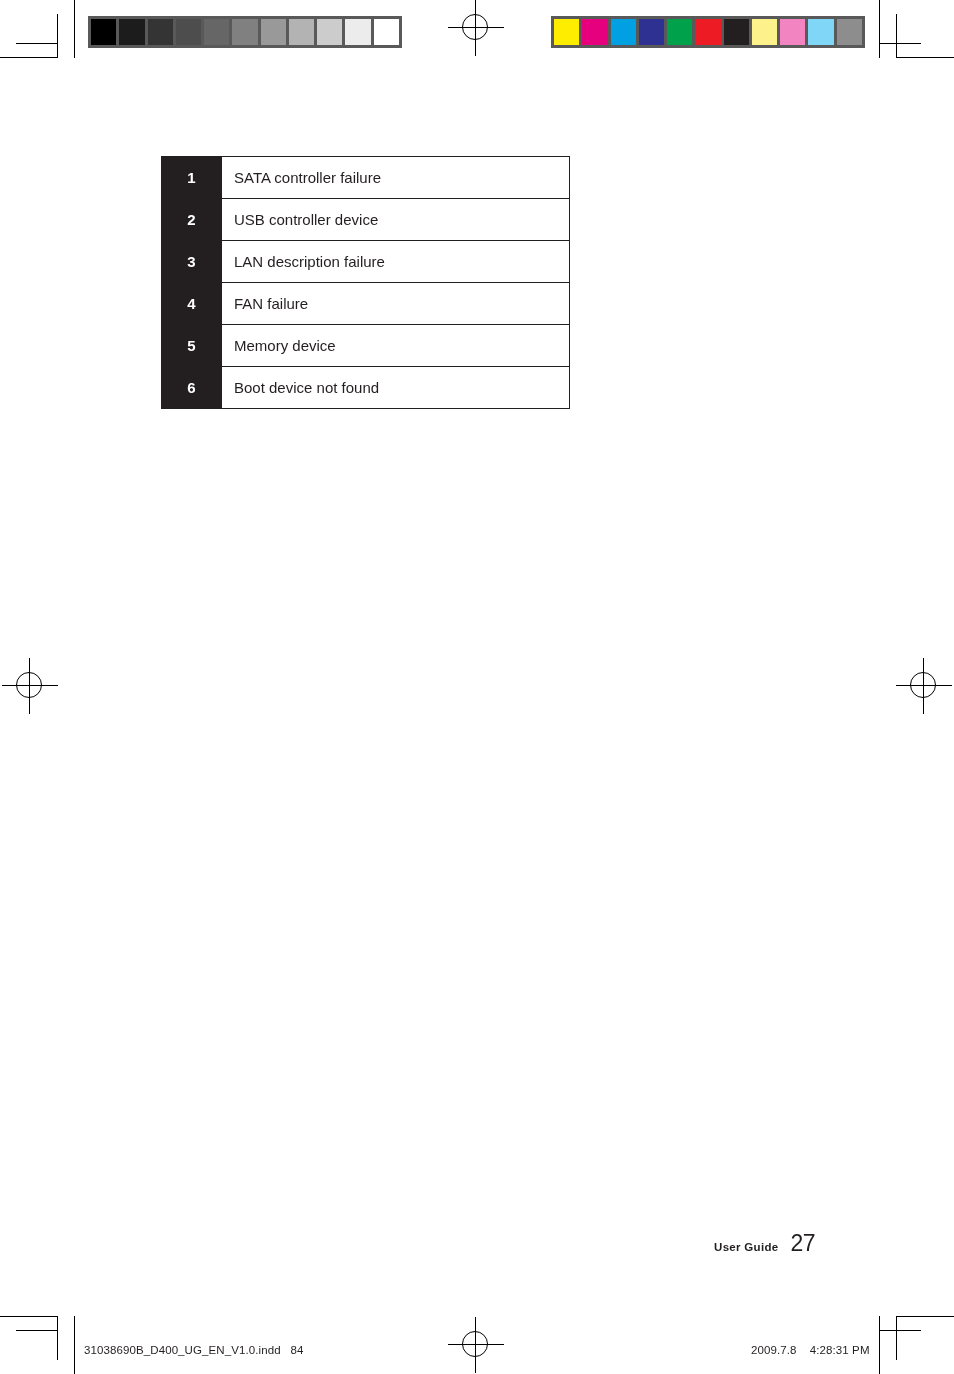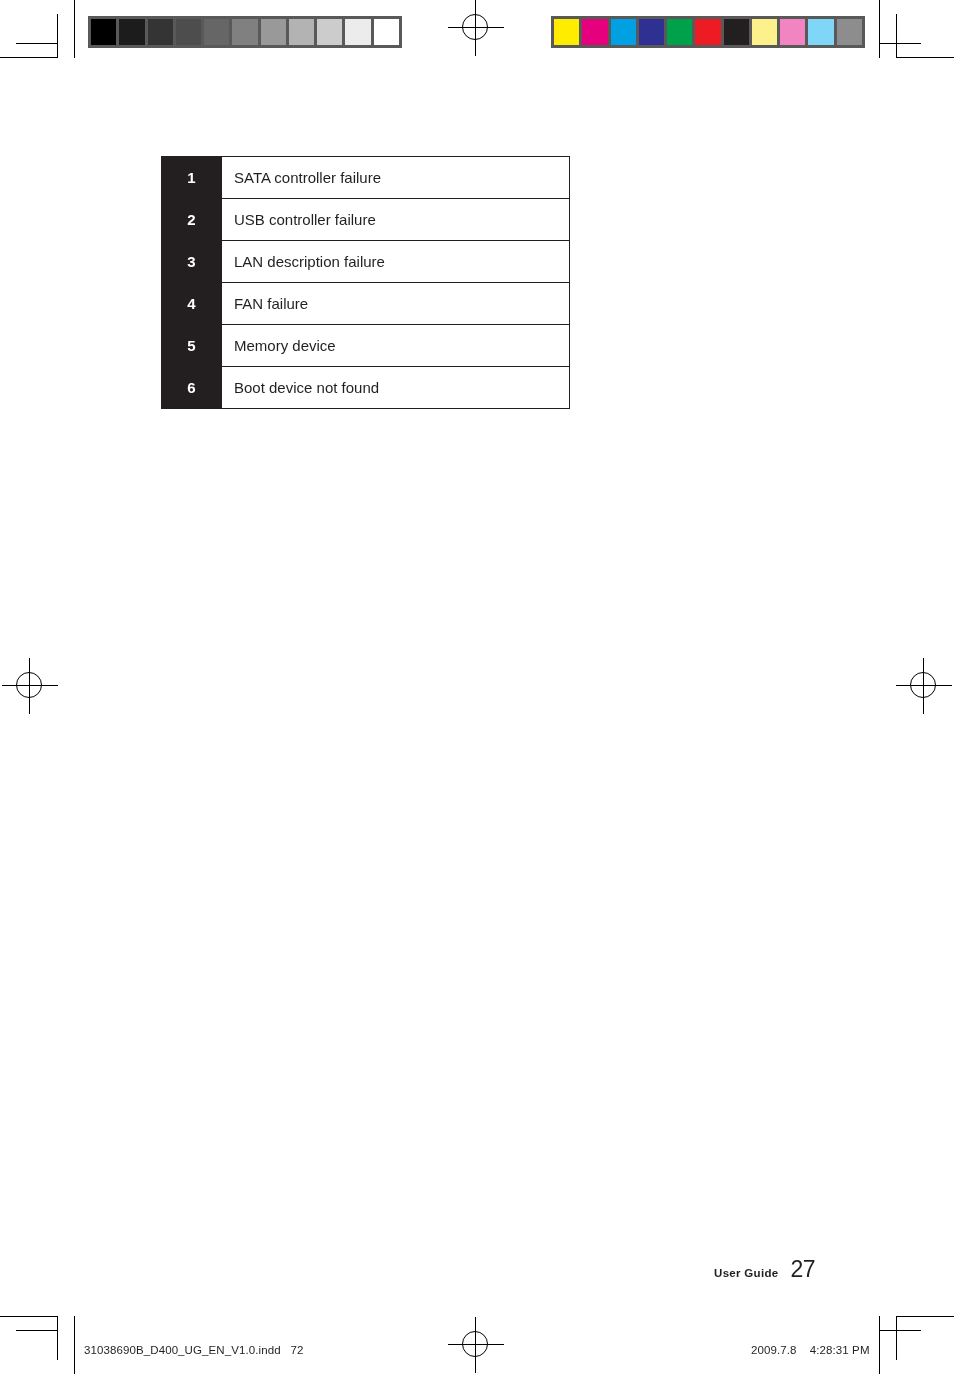--- a/index.html
+++ b/index.html
@@ -125,21 +125,21 @@
     color: #231f20;
     padding-left: 12px;
     background: #ffffff;
     margin-top: 36px;
   }
 
   
   #page-footer {
     position: absolute;
     right: 139px;
-    top: 1256px;
+    top: 1230px;
     display: flex;
     align-items: baseline;
     gap: 12px;
     justify-content: space-between;
   }
   #footer-label {
     font-size: 11.5px;
     font-weight: bold;
     letter-spacing: 0.3px;
     color: #231f20;
@@ -250,21 +250,21 @@
 <div id="content-area">
 
   <table id="error-code-table">
     <tbody id="error-code-tbody">
         <tr>
           <td class="code-cell">1</td>
           <td class="desc-cell">SATA controller failure</td>
         </tr>
         <tr>
           <td class="code-cell">2</td>
-          <td class="desc-cell">USB controller failure</td>
+          <td class="desc-cell">USB controller device</td>
         </tr>
         <tr>
           <td class="code-cell">3</td>
           <td class="desc-cell">LAN description failure</td>
         </tr>
         <tr>
           <td class="code-cell">4</td>
           <td class="desc-cell">FAN failure</td>
         </tr>
         <tr>
@@ -278,15 +278,15 @@
       </tbody>
   </table>
 </div>
 
 <div id="page-footer">
   <span id="footer-label">User Guide</span>
   <span id="footer-page-number">27</span>
 </div>
 
 <div id="print-info-bar">
-  <span id="print-filename">31038690B_D400_UG_EN_V1.0.indd   72</span>
+  <span id="print-filename">31038690B_D400_UG_EN_V1.0.indd   84</span>
   <span id="print-timestamp">2009.7.8    4:28:31 PM</span>
 </div>
 
 </body></html>

